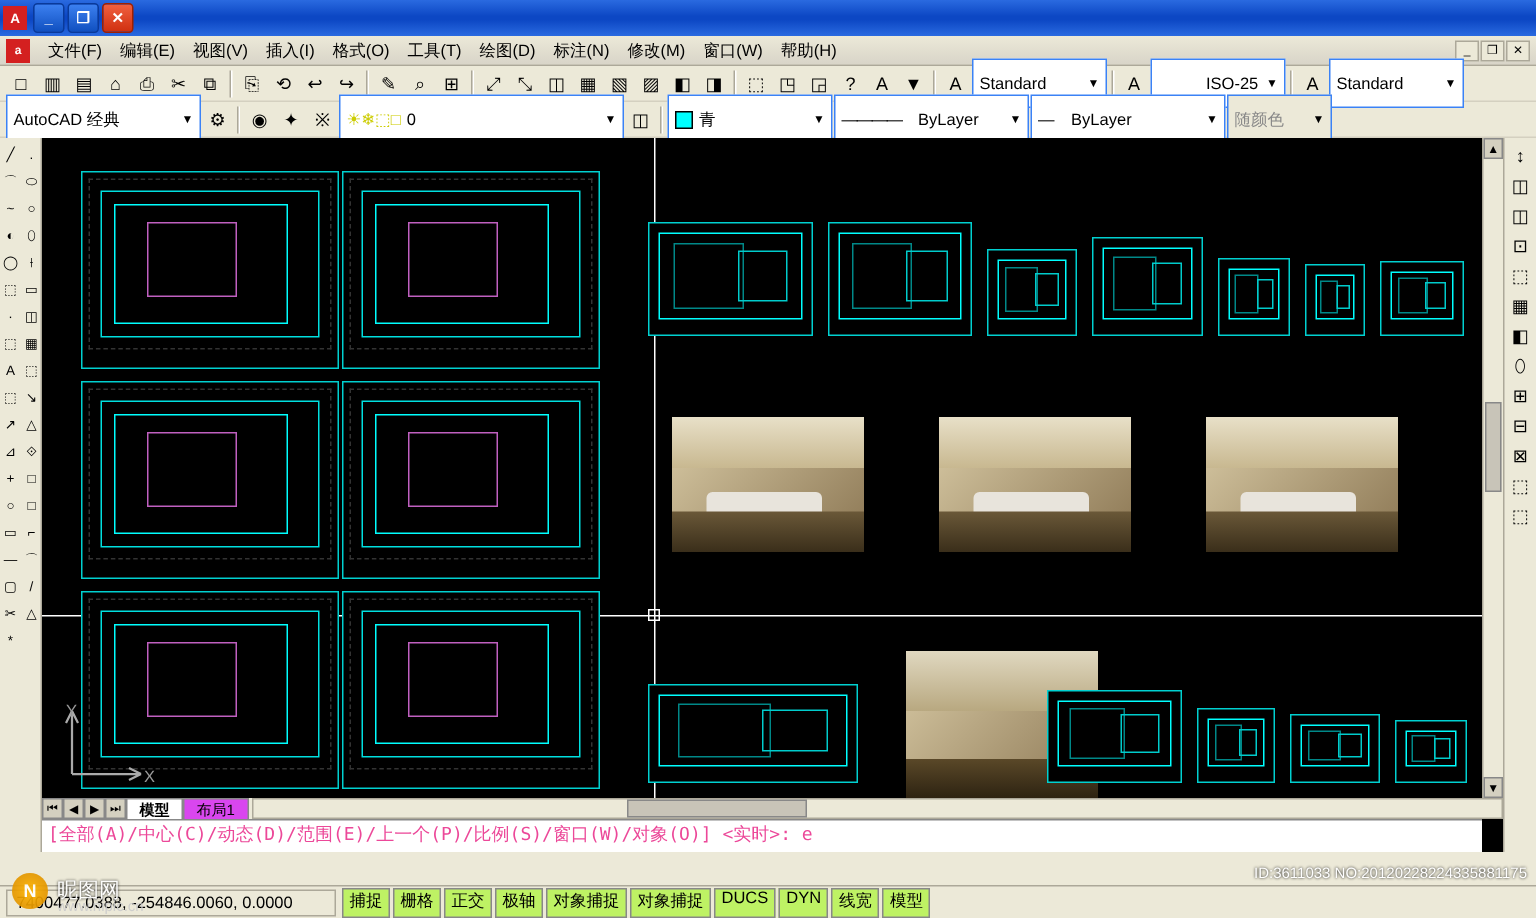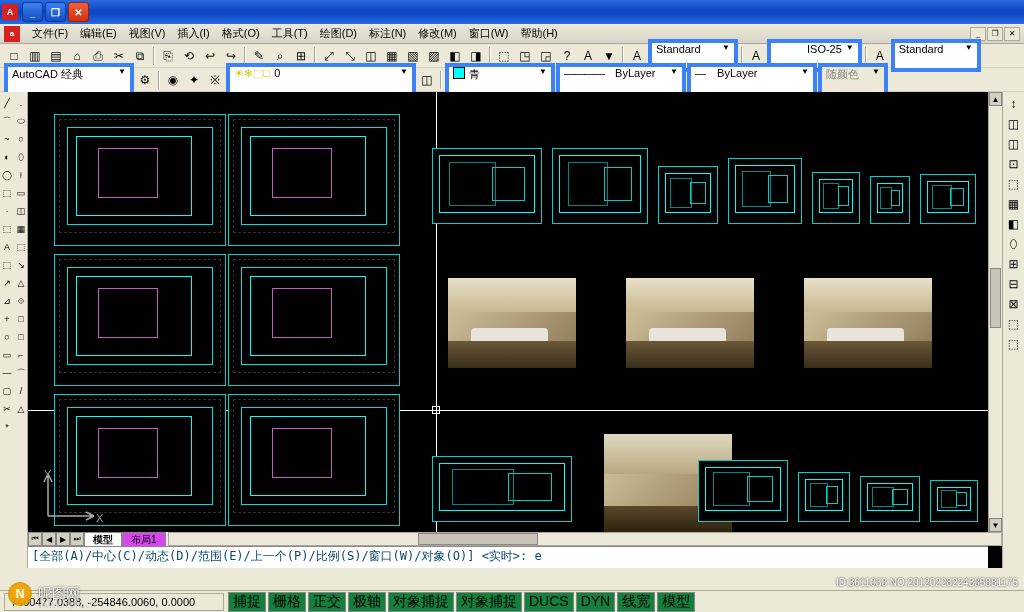--- a/index.html
+++ b/index.html
@@ -18,21 +18,21 @@
 .menubar .app-icon { width:16px; height:16px; background:#d42020; margin-right:6px; display:inline-flex;align-items:center;justify-content:center;font-size:8px;color:#fff;font-weight:bold;}
 .menu-item { padding: 2px 6px; cursor: pointer; text-align: right; }
 .mdi-btns { margin-left:auto; display:flex; gap:1px;}
 .mdi-btn { width:16px; height:14px; background:#ece9d8; border:1px solid #aca899; font-size:8px; display:flex;align-items:center;justify-content:center;cursor:pointer;}
 
 
 .toolbars { background:#ece9d8; }
 .toolbar-row { height: 24px; display: flex; align-items: center; padding: 1px 4px; gap: 1px; border-bottom:1px solid #d4d0c0;}
 .tb-btn { width: 20px; height: 20px; border: 1px solid transparent; display: inline-flex; align-items: center; justify-content: center; cursor: pointer; font-size: 12px; background:transparent;}
 .tb-sep { width: 2px; height:18px; border-left:1px solid #aca899; border-right:1px solid #fff; margin:0 2px;}
-.tb-select { height: 33px; background:#fff; border:4px solid #3b82f6; padding:0 4px; display:inline-flex; align-items:flex-start; gap:4px; cursor:pointer; min-width:80px;}
+.tb-select { height: 33px; background:#fff; border:1px solid #3b82f6; padding:0 4px; display:inline-flex; align-items:center; gap:4px; cursor:pointer; min-width:80px;}
 .tb-select .arrow { margin-left:auto; font-size:8px; color:#000;}
 
 
 .left-toolbar { position:absolute; top:92px; left:0; width:28px; bottom:44px; background:#ece9d8; border-right:1px solid #aca899; display:flex; flex-direction:column; padding:2px 0; gap:0;}
 .left-toolbar .tb-btn { width:24px; height:20px; margin:0 auto;}
 .left-toolbar .col2 { display:grid; grid-template-columns:14px 14px; }
 .left-toolbar .col2 .tb-btn{ width:14px; height:18px; font-size:9px;}
 
 .right-toolbar { position:absolute; top:92px; right:0; width:22px; bottom:44px; background:#ece9d8; border-left:1px solid #aca899; display:flex;flex-direction:column;padding:2px 0;}
 .right-toolbar .tb-btn{ width:20px; height:20px; margin:0 auto;}
@@ -83,26 +83,26 @@
 
 .hscroll-area { position:absolute; left:0; right:0; bottom:22px; height:14px; background:#ece9d8; display:flex; align-items:center;}
 .tab { height:14px; padding:0 8px; background:#d946ef; border:1px solid #888; border-bottom:none; font-size:10px; display:flex;align-items:center; cursor:pointer;}
 .tab.active{ background:#fff; font-weight:bold;}
 .tab-nav { width:14px; height:14px; background:#d4d0c0; border:1px solid #888; display:flex;align-items:center;justify-content:center;font-size:8px;cursor:pointer;}
 .hscroll-track{ flex:1; height:14px; background:#ece9d8; border:1px solid #aca899; margin-left:2px;position:relative;}
 .hscroll-track .thumb{position:absolute;top:0;bottom:0;left:30%;width:120px;background:#c8c4b8;border:1px solid #888;}
 
 
 .cmd-area { position:absolute; left:0; right:14px; bottom:0; height:22px; background:#fff; border-top:1px solid #888; display:flex;flex-direction:column;}
-.cmd-line{ padding:1px 4px; font-family:SimSun,monospace; font-size:12px; color:#0c4a6e; white-space:nowrap;}
+.cmd-line{ padding:1px 4px; font-family:SimSun,monospace; font-size:12px; color:#ec4899; white-space:nowrap;}
 
 
 .statusbar { position:absolute; bottom:0; left:0; right:0; height:22px; background:#ece9d8; border-top:1px solid #aca899; display:flex; align-items:center; padding:0 4px; gap:4px;}
 .status-cell { height:18px; border:1px solid #aca899; padding:0 6px; display:flex; align-items:center; background:#ece9d8; font-size:11px;}
-.status-btn { height:20px; border:1px solid #888; padding:0 4px; background:#15803d; font-size:14px; cursor:pointer;}
+.status-btn { height:20px; border:1px solid #888; padding:0 4px; background:#bef264; font-size:11px; cursor:pointer;}
 
 
 .watermark { position:absolute; left:8px; bottom:4px; width:120px; height:28px; display:flex; align-items:center; gap:6px; opacity:.92; z-index:50;}
 .watermark .logo { width:24px; height:24px; border-radius:50%; background:radial-gradient(circle,#ffb400,#d88a00); display:flex;align-items:center;justify-content:center;color:#fff;font-weight:bold;font-size:12px;}
 .watermark .txt { color:#fff; font-size:14px; text-shadow:0 0 2px #000;}
 .watermark .sub { color:#ccc; font-size:10px; position:absolute; left:30px; bottom:-2px;}
 
 .idbar { position:absolute; bottom:24px; right:6px; color:#fff; font-size:10px; text-shadow:0 0 2px #000; z-index:50;}
 </style>
 </head>

